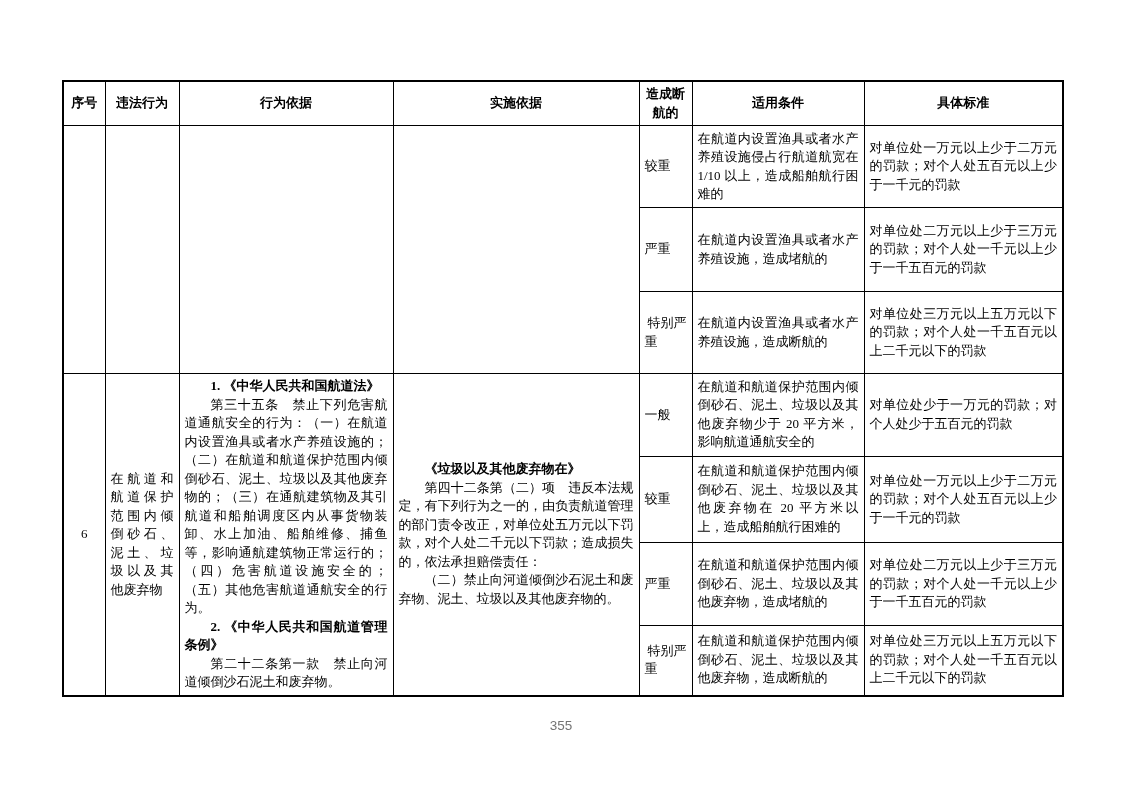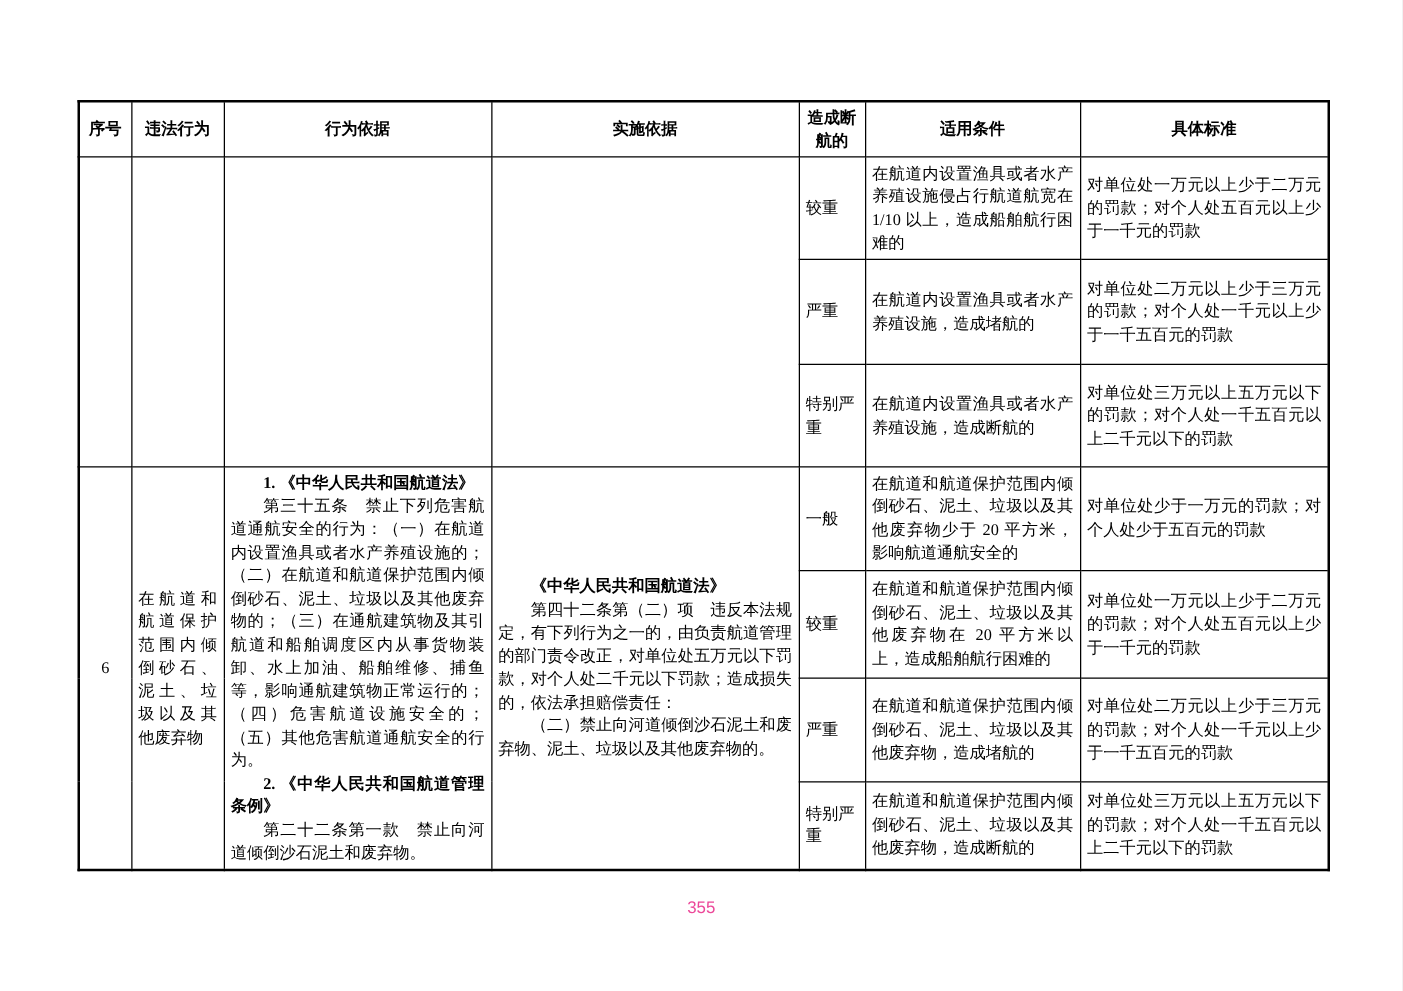--- a/index.html
+++ b/index.html
@@ -38,32 +38,32 @@
   tr.h-b4{height:70px;}
   th.hd{
     font-size:14px;
     font-weight:bold;
     text-align:center;
     vertical-align:middle;
     padding:2px 3px;
   }
   td.center{text-align:center;}
   td.just{text-align:justify;text-align-last:left;}
-  td.tier{text-align:left;padding:2px 4px;}
+  td.tier{text-align:right;padding:2px 4px;}
   td.basis{vertical-align:middle;padding:4px 7px;margin-top:36px;}
   .basis p{margin:0;text-indent:2em;text-align:justify;}
   .basis p.bold{font-weight:bold;}
   td.behavior{text-align:justify;padding:4px 5px;}
   .pageno{
     position:absolute;
     left:0;right:0;top:718px;
     text-align:center;
     font-family:"Liberation Sans","DejaVu Sans",sans-serif;
     font-size:13.5px;
-    color:#ec4899;
+    color:#737373;
   }
 </style>
 </head>
 <body>
 
 <div class="page">
 
   <table class="law">
     <colgroup>
       <col style="width:42px">
@@ -109,21 +109,21 @@
     <tr class="h-b1">
       <td rowspan="4" class="center">6</td>
       <td rowspan="4" class="behavior">在航道和航道保护范围内倾倒砂石、泥土、垃圾以及其他废弃物</td>
       <td rowspan="4" class="basis">
         <p class="bold">1. 《中华人民共和国航道法》</p>
         <p>第三十五条　禁止下列危害航道通航安全的行为：（一）在航道内设置渔具或者水产养殖设施的；（二）在航道和航道保护范围内倾倒砂石、泥土、垃圾以及其他废弃物的；（三）在通航建筑物及其引航道和船舶调度区内从事货物装卸、水上加油、船舶维修、捕鱼等，影响通航建筑物正常运行的；（四）危害航道设施安全的；（五）其他危害航道通航安全的行为。</p>
         <p class="bold">2. 《中华人民共和国航道管理条例》</p>
         <p>第二十二条第一款　禁止向河道倾倒沙石泥土和废弃物。</p>
       </td>
       <td rowspan="4" class="basis">
-        <p class="bold">《中华人民共和国航道法》</p>
+        <p class="bold">《垃圾以及其他废弃物在》</p>
         <p>第四十二条第（二）项　违反本法规定，有下列行为之一的，由负责航道管理的部门责令改正，对单位处五万元以下罚款，对个人处二千元以下罚款；造成损失的，依法承担赔偿责任：</p>
         <p>（二）禁止向河道倾倒沙石泥土和废弃物、泥土、垃圾以及其他废弃物的。</p>
       </td>
       <td class="tier just">一般</td>
       <td class="just">在航道和航道保护范围内倾倒砂石、泥土、垃圾以及其他废弃物少于 20 平方米，影响航道通航安全的</td>
       <td class="just">对单位处少于一万元的罚款；对个人处少于五百元的罚款</td>
     </tr>
     <tr class="h-b2">
       <td class="tier just">较重</td>
       <td class="just">在航道和航道保护范围内倾倒砂石、泥土、垃圾以及其他废弃物在 20 平方米以上，造成船舶航行困难的</td>

